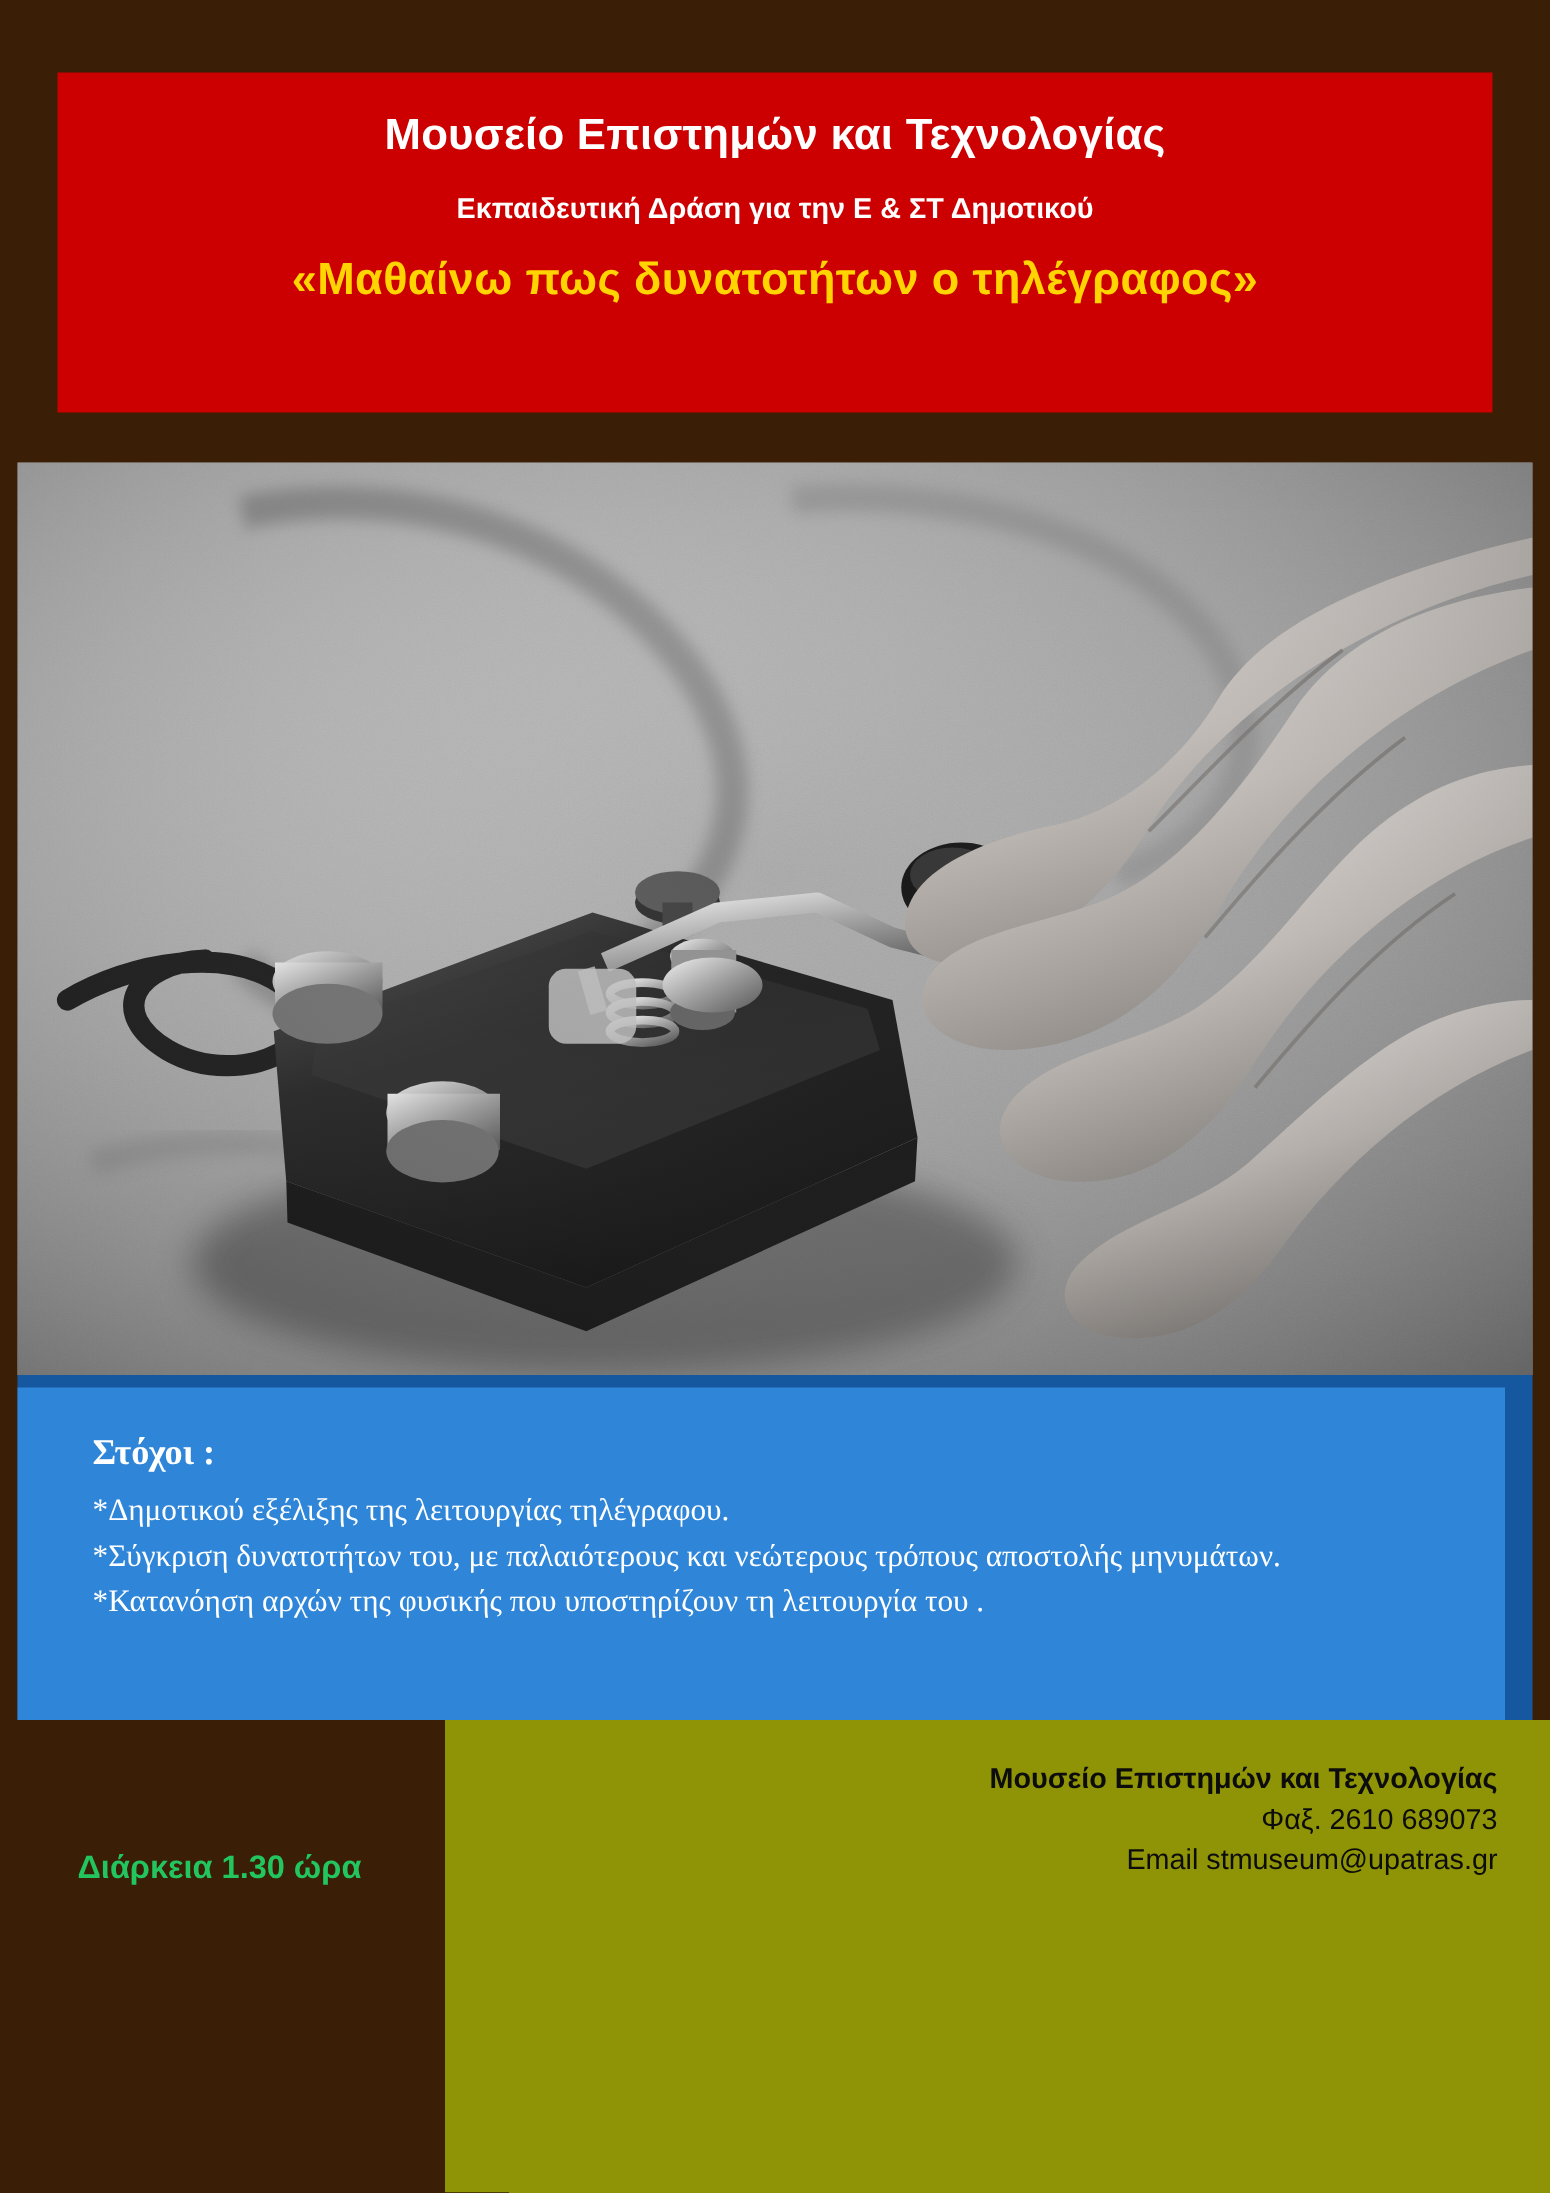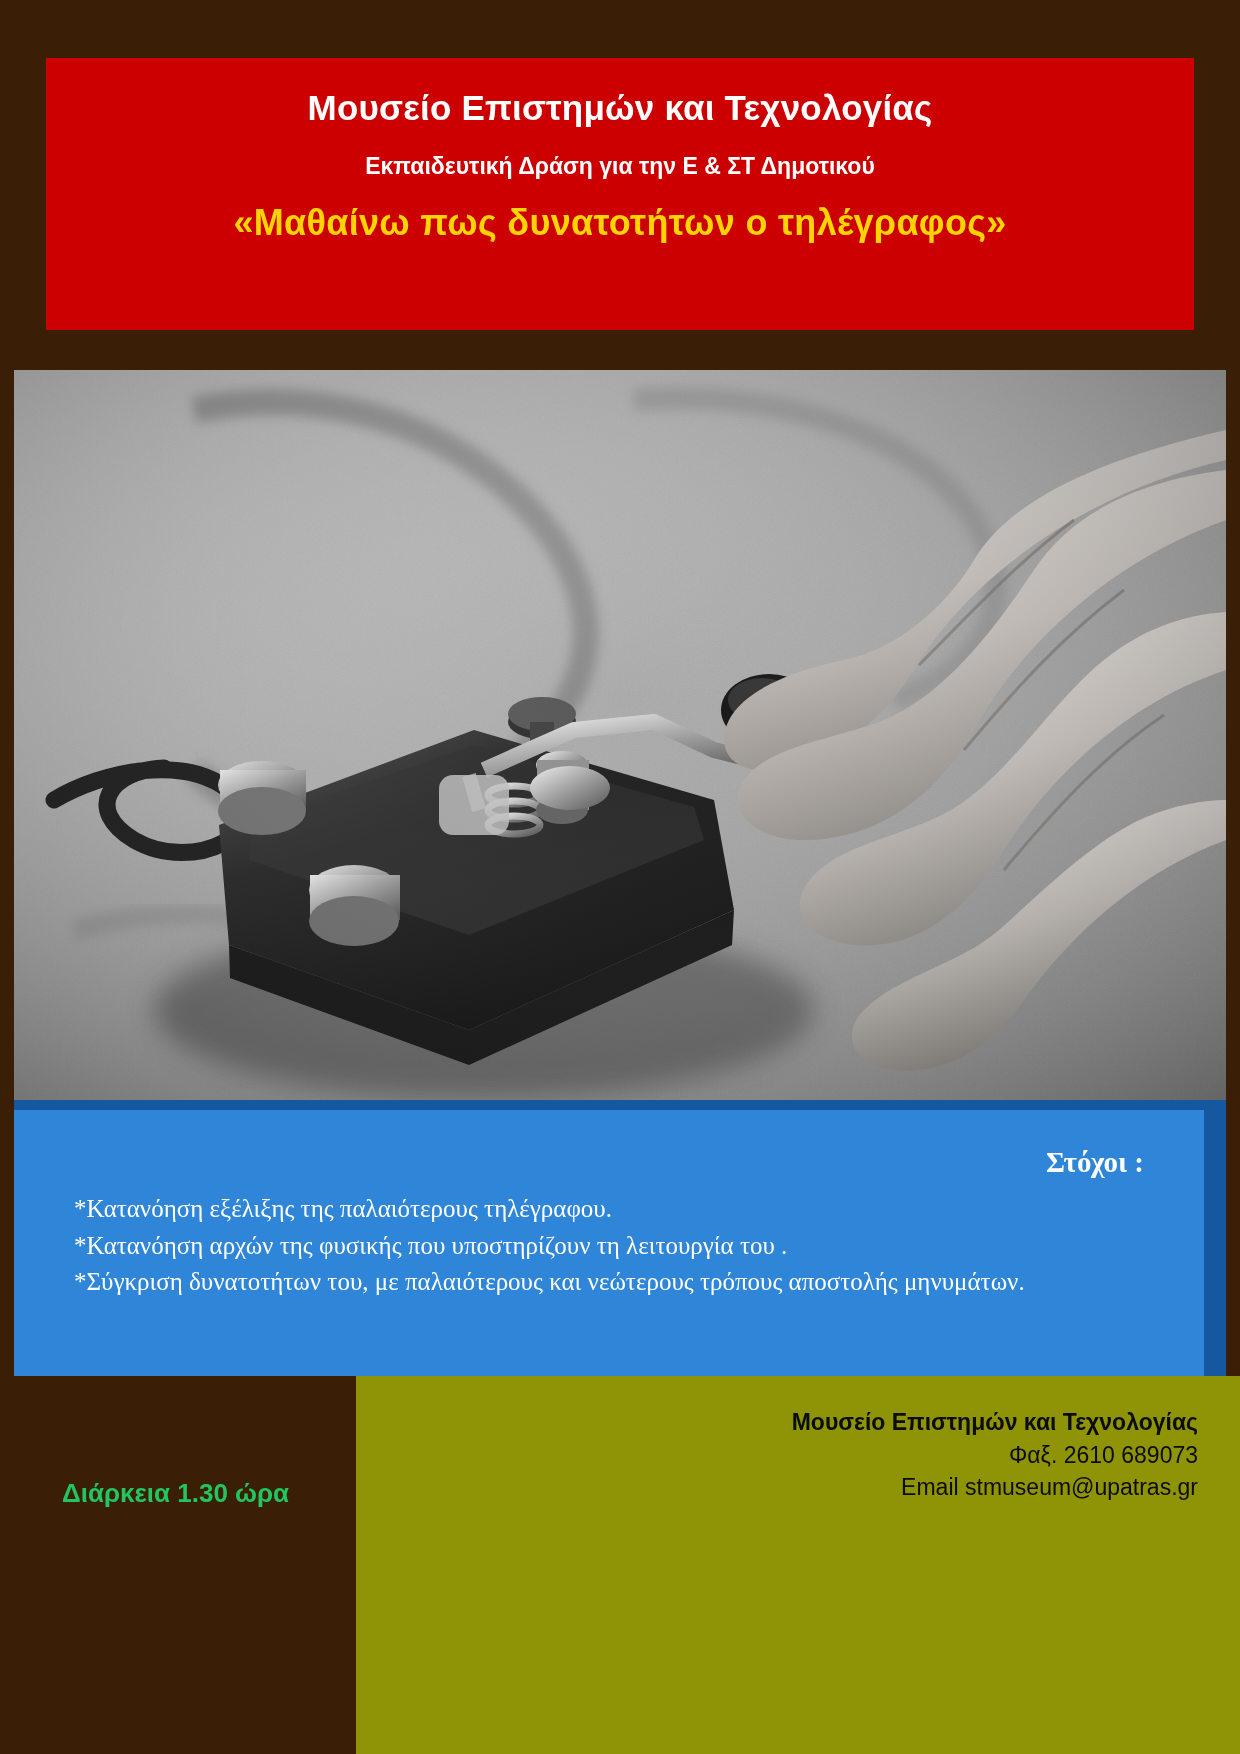--- a/index.html
+++ b/index.html
@@ -85,21 +85,20 @@
     background: #2f86d8;
     box-sizing: border-box;
     padding: 36px 60px 0 60px;
   }
   .goals-title {
     color: #ffffff;
     font-size: 29px;
     font-weight: bold;
     font-family: "Liberation Serif", serif;
     margin-bottom: 12px;
-    text-align: right;
   }
   .goal-line {
     color: #ffffff;
     font-size: 25px;
     font-family: "Liberation Serif", serif;
     line-height: 1.46;
   }
 
   
   .footer-left {
@@ -252,23 +251,23 @@
         <path d="M990,500 C1040,440 1090,385 1150,345"></path>
       </g>
 
       <rect width="1212" height="730" fill="url(#vign)"></rect>
     </svg>
   </div>
 
   <div class="blue-panel-shadow"></div>
   <div class="blue-panel">
     <div class="goals-title">Στόχοι :</div>
-    <div class="goal-line">*Κατανόηση εξέλιξης της παλαιότερους τηλέγραφου.</div>
+    <div class="goal-line">*Δημοτικού εξέλιξης της λειτουργίας τηλέγραφου.</div>
+    <div class="goal-line">*Σύγκριση δυνατοτήτων του, με παλαιότερους και νεώτερους τρόπους αποστολής μηνυμάτων.</div>
     <div class="goal-line">*Κατανόηση  αρχών της φυσικής που υποστηρίζουν τη λειτουργία του .</div>
-    <div class="goal-line">*Σύγκριση δυνατοτήτων του, με παλαιότερους και νεώτερους τρόπους αποστολής μηνυμάτων.</div>
   </div>
 
   <div class="footer-left"></div>
   <div class="duration">Διάρκεια 1.30 ώρα</div>
 
   <div class="footer-olive">
     <div class="contact-line bold">Μουσείο Επιστημών και Τεχνολογίας</div>
     <div class="contact-line">Φαξ. 2610 689073</div>
     <div class="contact-line">Email stmuseum@upatras.gr</div>
   </div>

